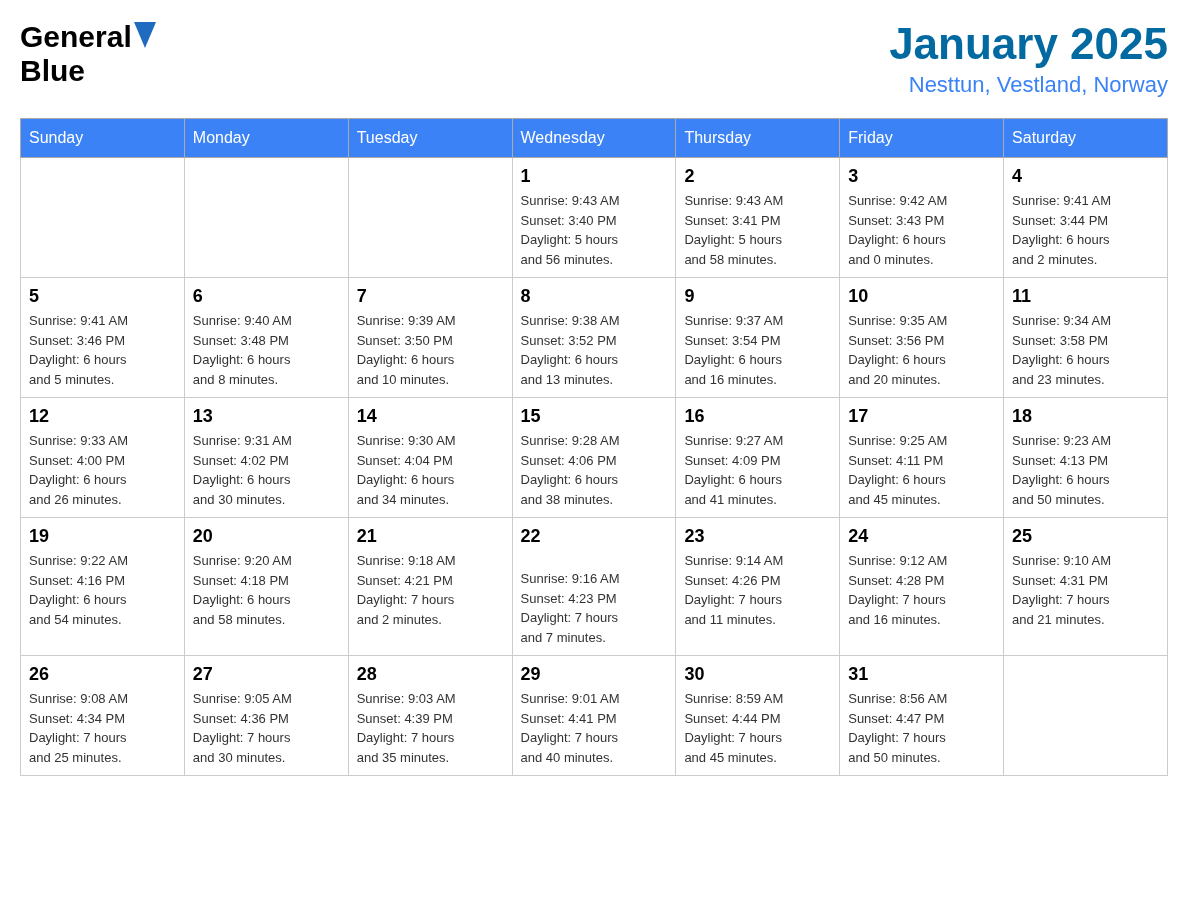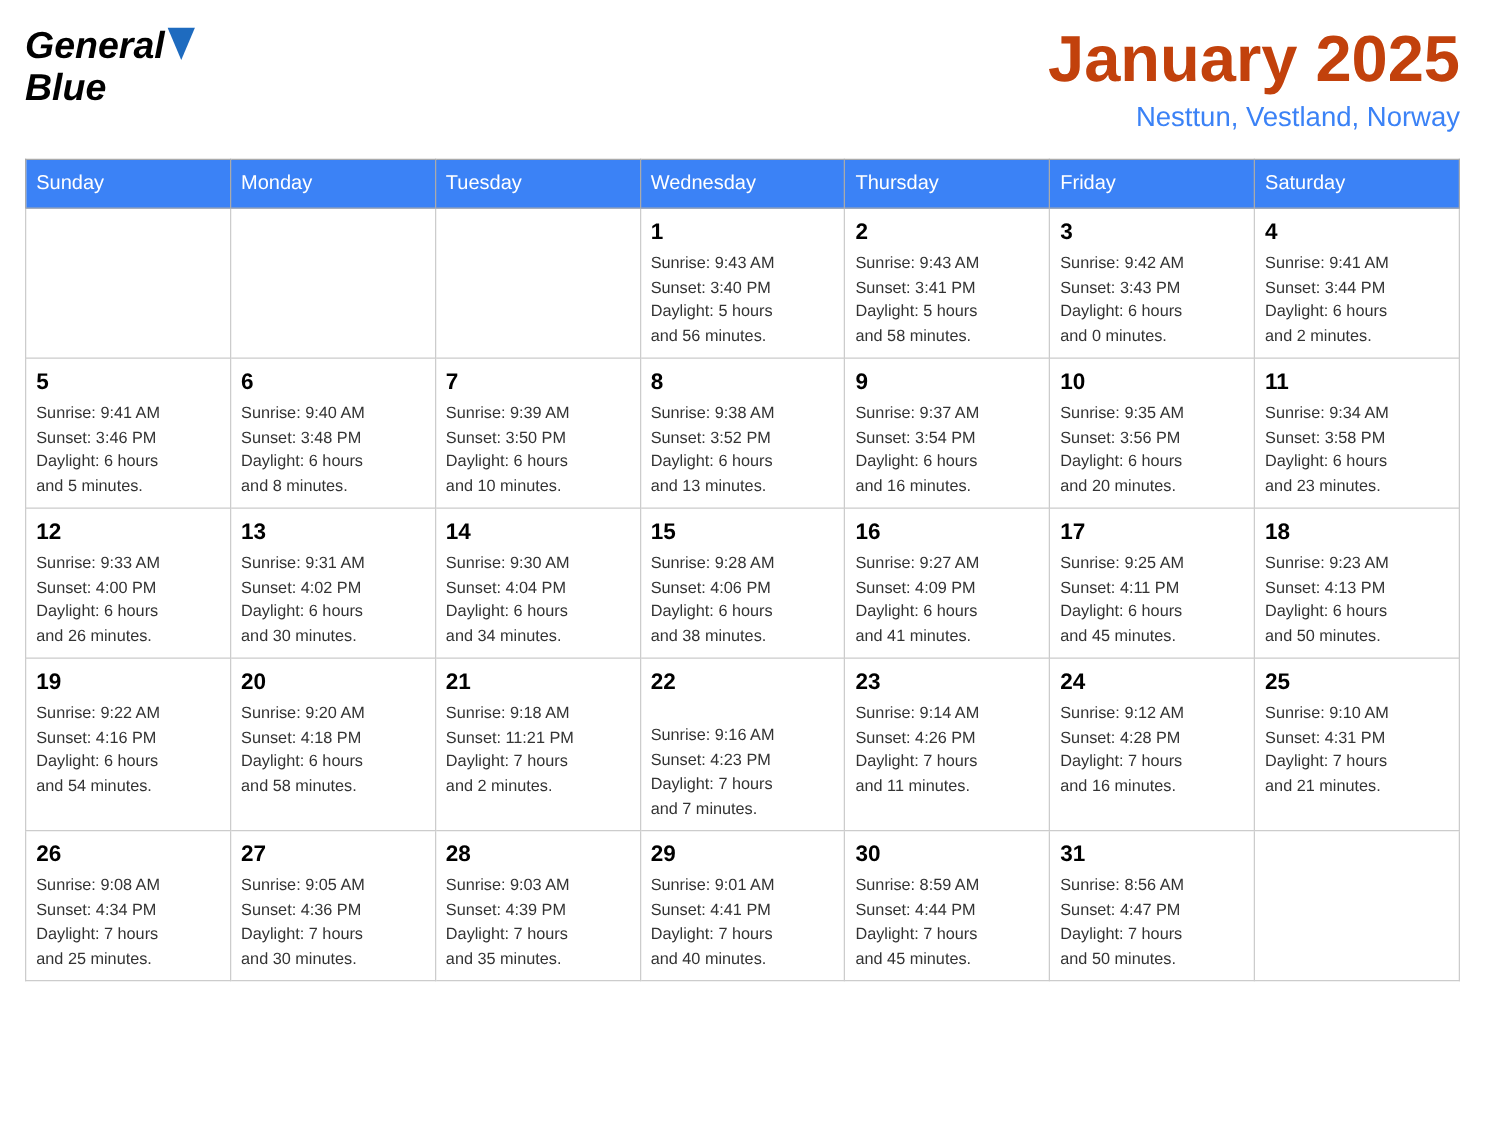--- a/index.html
+++ b/index.html
@@ -13,29 +13,28 @@
     .header {
       display: flex;
       justify-content: space-between;
       align-items: flex-start;
       margin-bottom: 20px;
     }
     .logo {
       display: flex;
       flex-direction: column;
       align-items: flex-start;
-      font-style: italic;
     }
     .title-section {
       text-align: right;
     }
     .calendar-title {
-      font-size: 52px;
+      font-size: 44px;
       font-weight: bold;
-      color: #c2410c;
+      color: #0369a1;
       line-height: 1.1;
     }
     .calendar-subtitle {
       font-size: 22px;
       color: #3b82f6;
       margin-top: 4px;
     }
     .calendar {
       width: 100%;
       border-collapse: collapse;
@@ -275,21 +274,21 @@
         <td>
           <span class="day-number">20</span>
           <div class="day-info" style="white-space: pre-line;">Sunrise: 9:20 AM
 Sunset: 4:18 PM
 Daylight: 6 hours
 and 58 minutes.</div>
         </td>
         <td>
           <span class="day-number">21</span>
           <div class="day-info" style="white-space: pre-line;">Sunrise: 9:18 AM
-Sunset: 11:21 PM
+Sunset: 4:21 PM
 Daylight: 7 hours
 and 2 minutes.</div>
         </td>
         <td>
           <span class="day-number">22</span>
           <div class="day-info" style="white-space: pre-line; margin-top: 22px;">Sunrise: 9:16 AM
 Sunset: 4:23 PM
 Daylight: 7 hours
 and 7 minutes.</div>
         </td>

